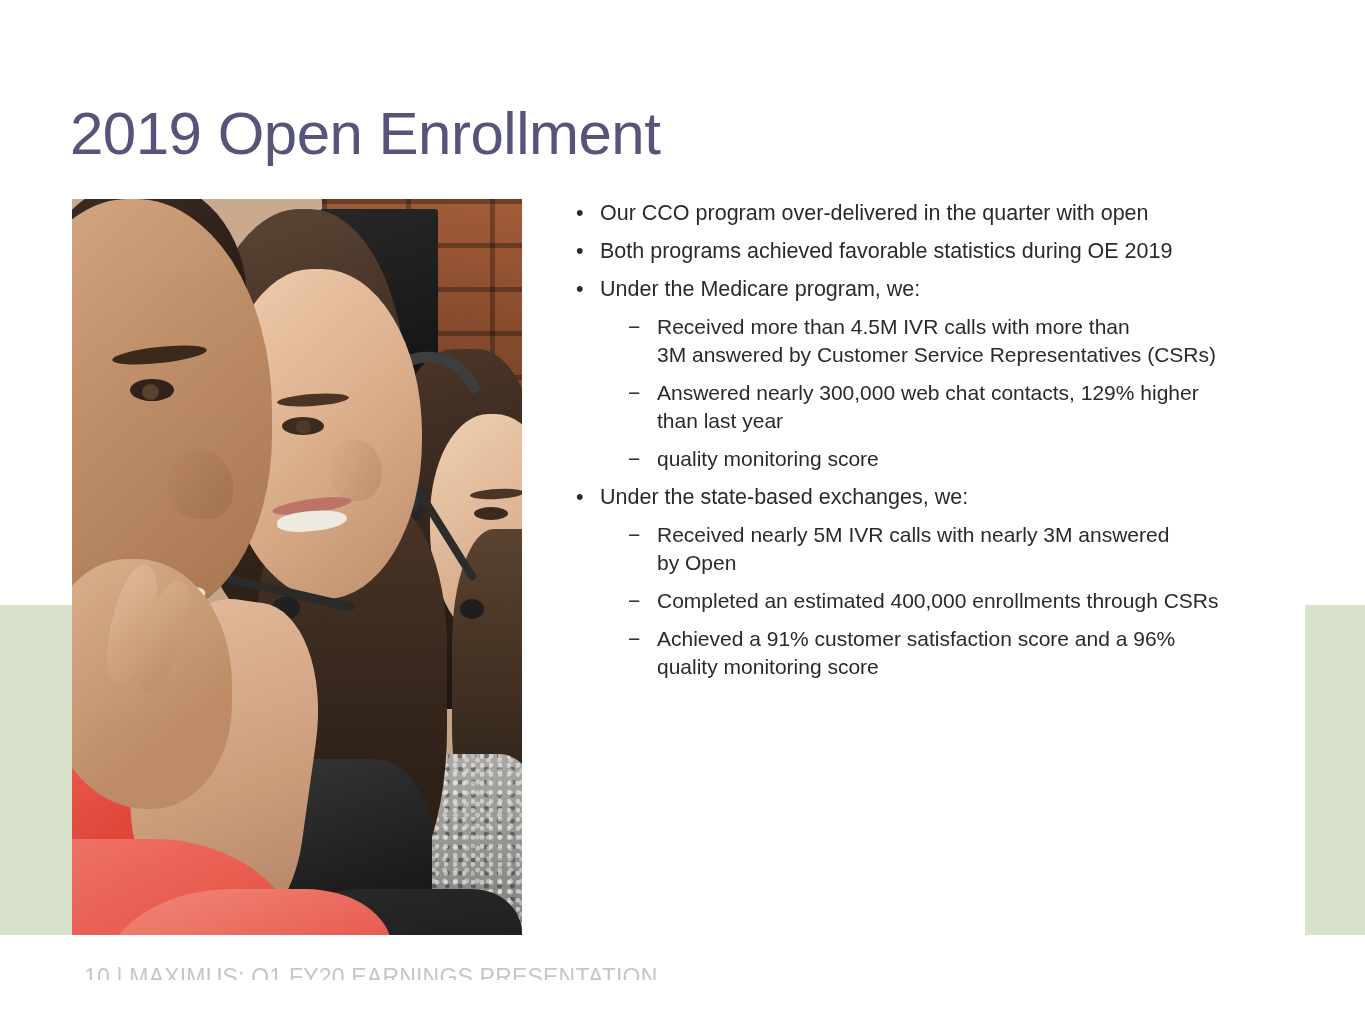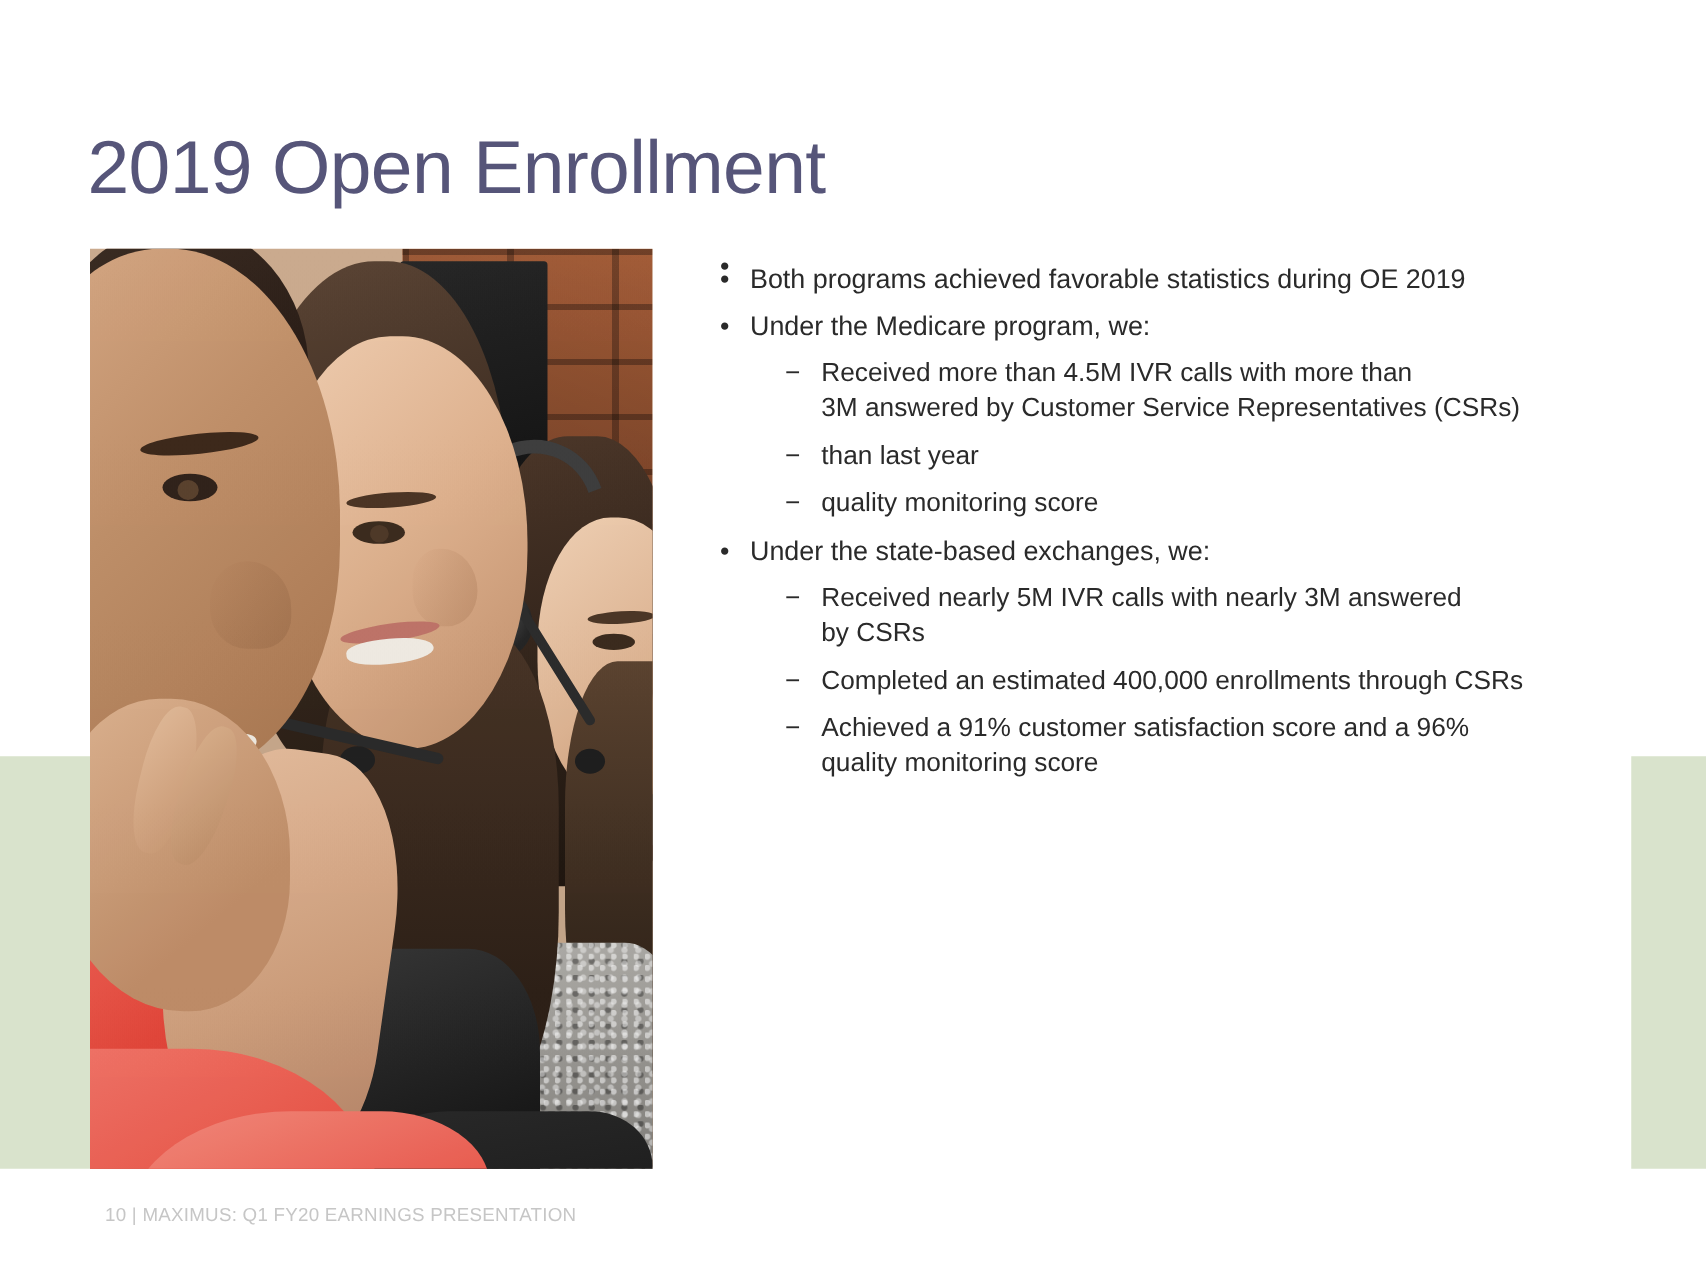--- a/index.html
+++ b/index.html
@@ -371,21 +371,21 @@
     font-size: 21px;
     line-height: 28px;
   }
   .bullet .txt, .subbullet .txt { display: block; }
 
   
   #footer {
     position: absolute;
     left: 84px;
     top: 964px;
-    font-size: 15px;
+    font-size: 23px;
     letter-spacing: 0.2px;
     color: #c6c6c6;
     white-space: nowrap;
   }
 </style>
 </head>
 <body>
 
 <div id="slide">
 
@@ -446,50 +446,52 @@
     <div class="layer w1-hand"></div>
     <div class="layer w1-finger-1"></div>
     <div class="layer w1-finger-2"></div>
 
     <div class="layer photo-soften"></div>
   </div>
 
   <div id="bullets">
       <div class="bullet">
         <span class="marker">•</span>
+        <span class="txt">Our CCO program over-delivered in the quarter with open</span>
       </div>
       <div class="bullet">
         <span class="marker">•</span>
         <span class="txt">Both programs achieved favorable statistics during OE 2019</span>
       </div>
       <div class="bullet">
         <span class="marker">•</span>
         <span class="txt">Under the Medicare program, we:</span>
       </div>
       <div class="subbullet">
         <span class="marker">−</span>
         <span class="txt">Received more than 4.5M IVR calls with more than</span>
         <span class="txt">3M answered by Customer Service Representatives (CSRs)</span>
       </div>
       <div class="subbullet">
         <span class="marker">−</span>
+        <span class="txt">Answered nearly 300,000 web chat contacts, 129% higher</span>
         <span class="txt">than last year</span>
       </div>
       <div class="subbullet">
         <span class="marker">−</span>
         <span class="txt">quality monitoring score</span>
       </div>
       <div class="bullet">
         <span class="marker">•</span>
         <span class="txt">Under the state-based exchanges, we:</span>
       </div>
       <div class="subbullet">
         <span class="marker">−</span>
         <span class="txt">Received nearly 5M IVR calls with nearly 3M answered</span>
-        <span class="txt">by CSRs</span>
+        <span class="txt">by Open</span>
       </div>
       <div class="subbullet">
         <span class="marker">−</span>
         <span class="txt">Completed an estimated 400,000 enrollments through CSRs</span>
       </div>
       <div class="subbullet">
         <span class="marker">−</span>
         <span class="txt">Achieved a 91% customer satisfaction score and a 96%</span>
         <span class="txt">quality monitoring score</span>
       </div>

